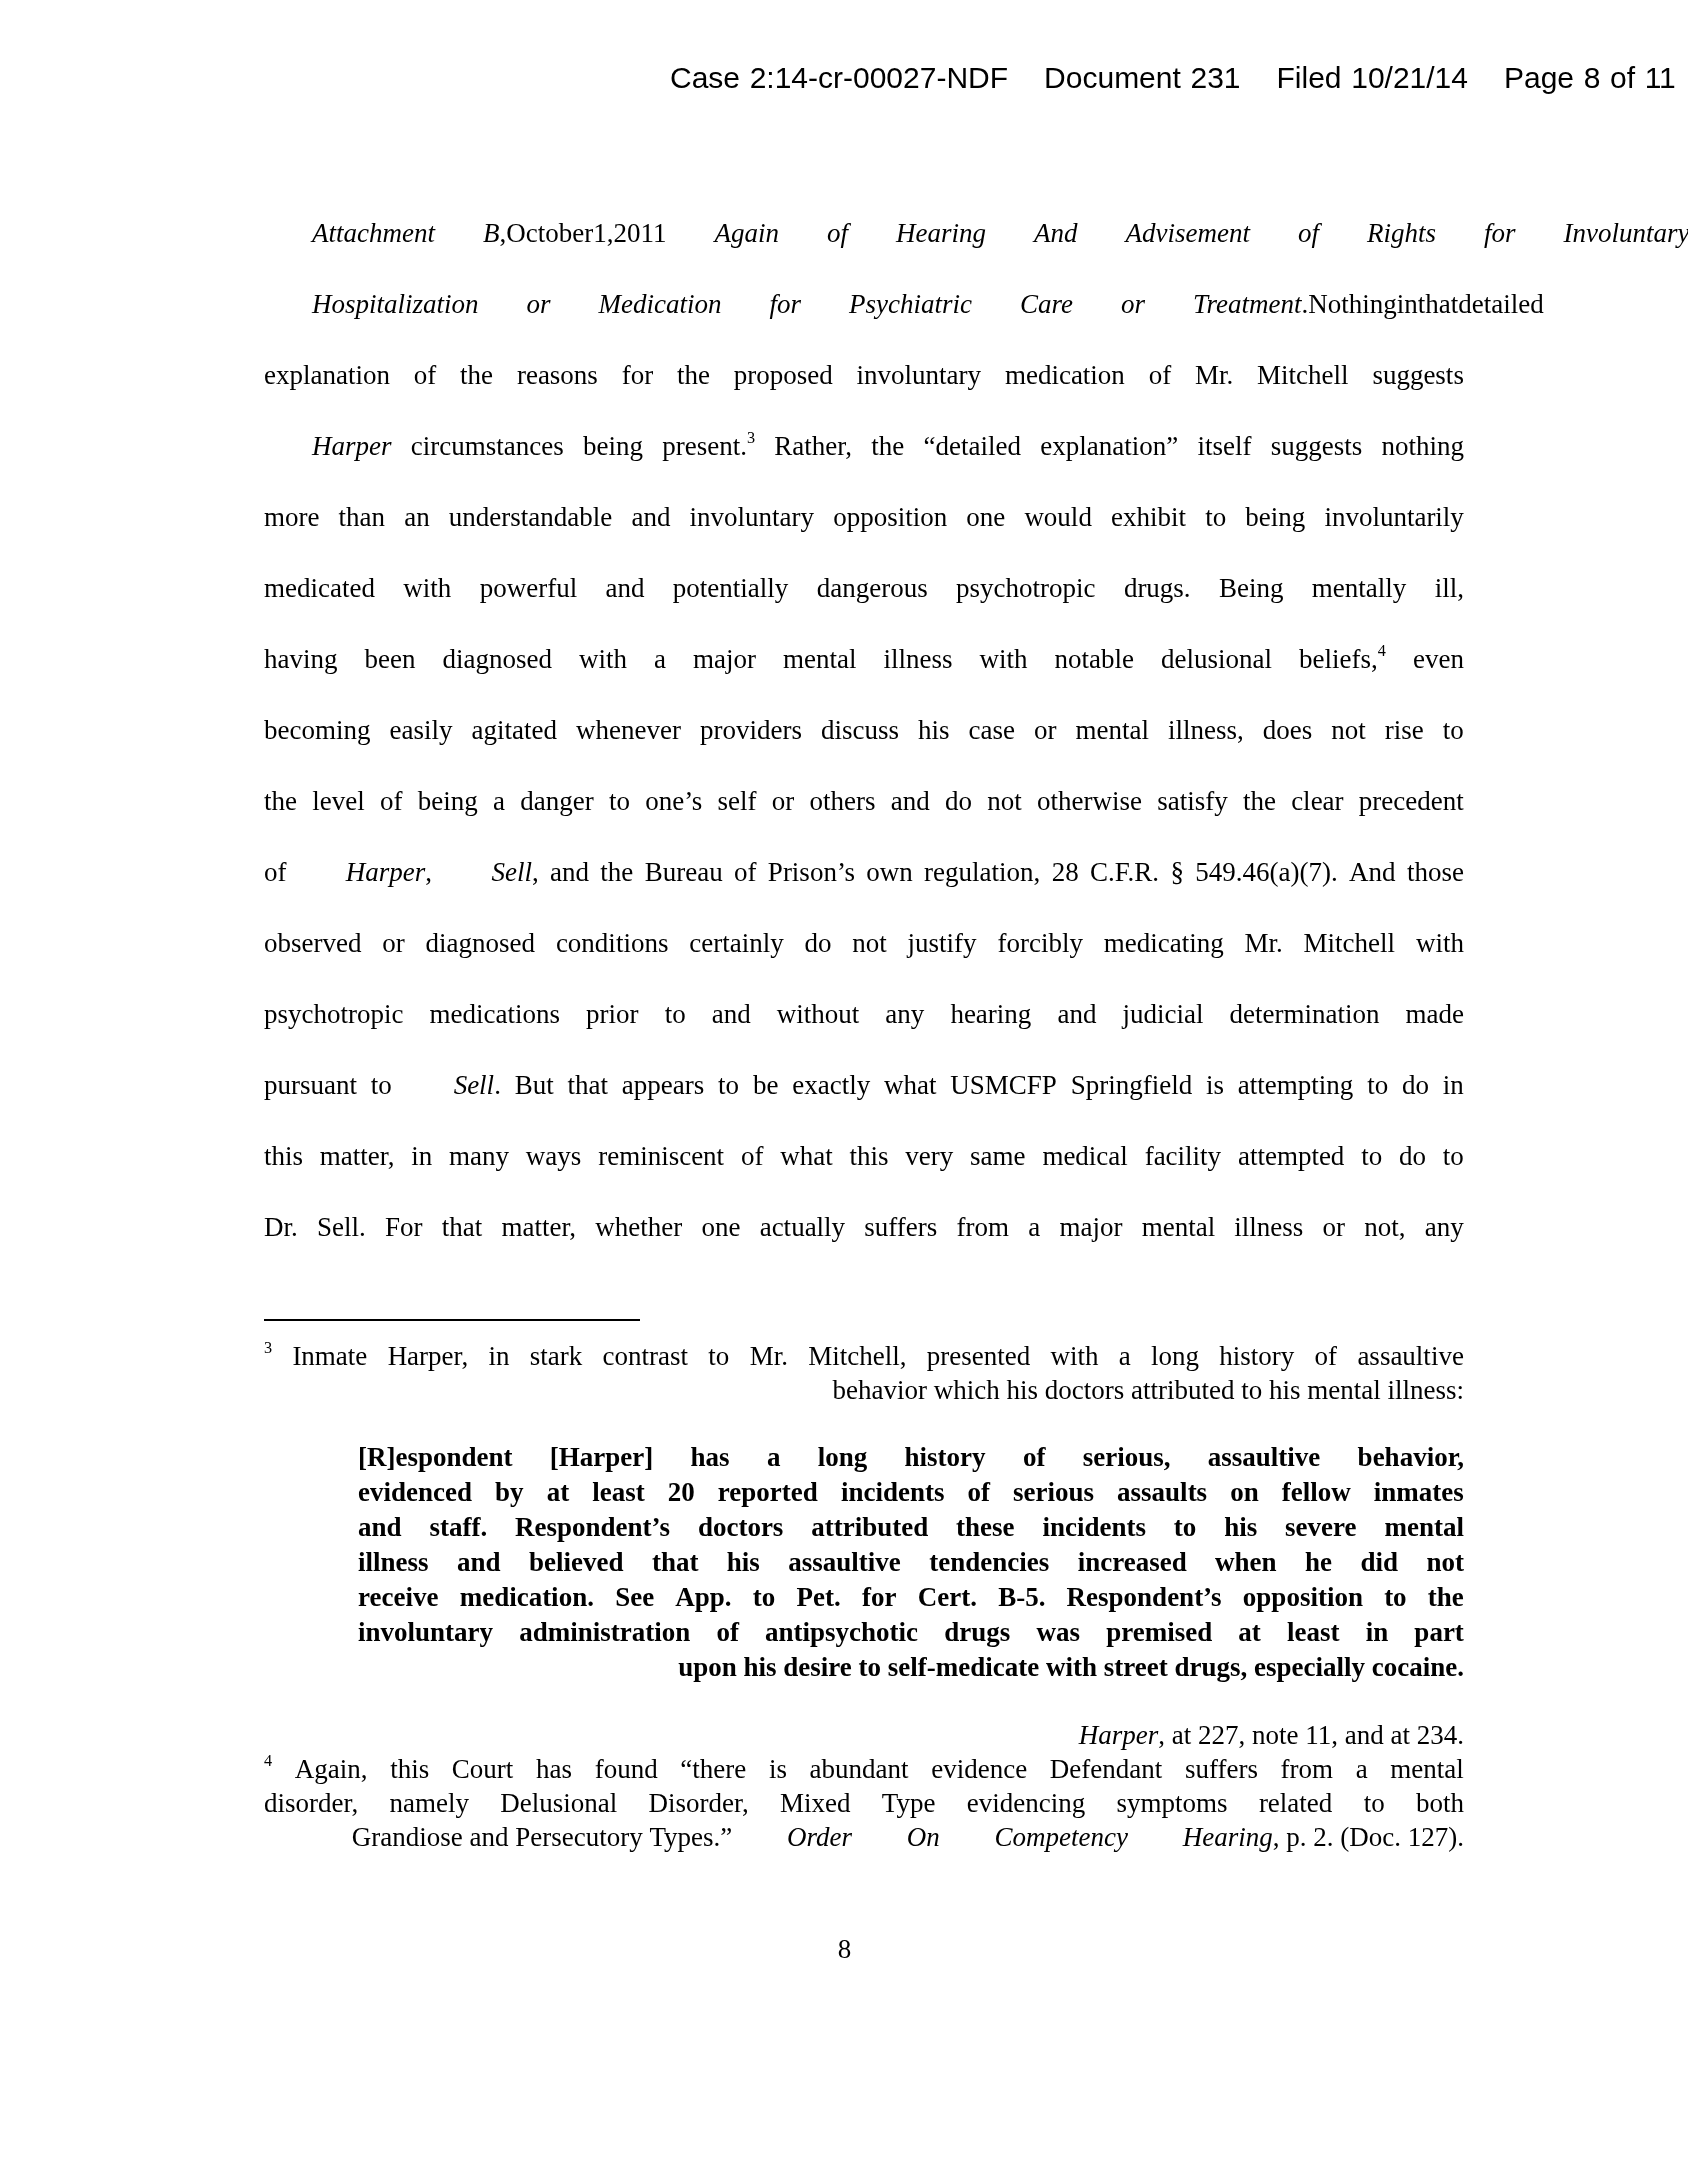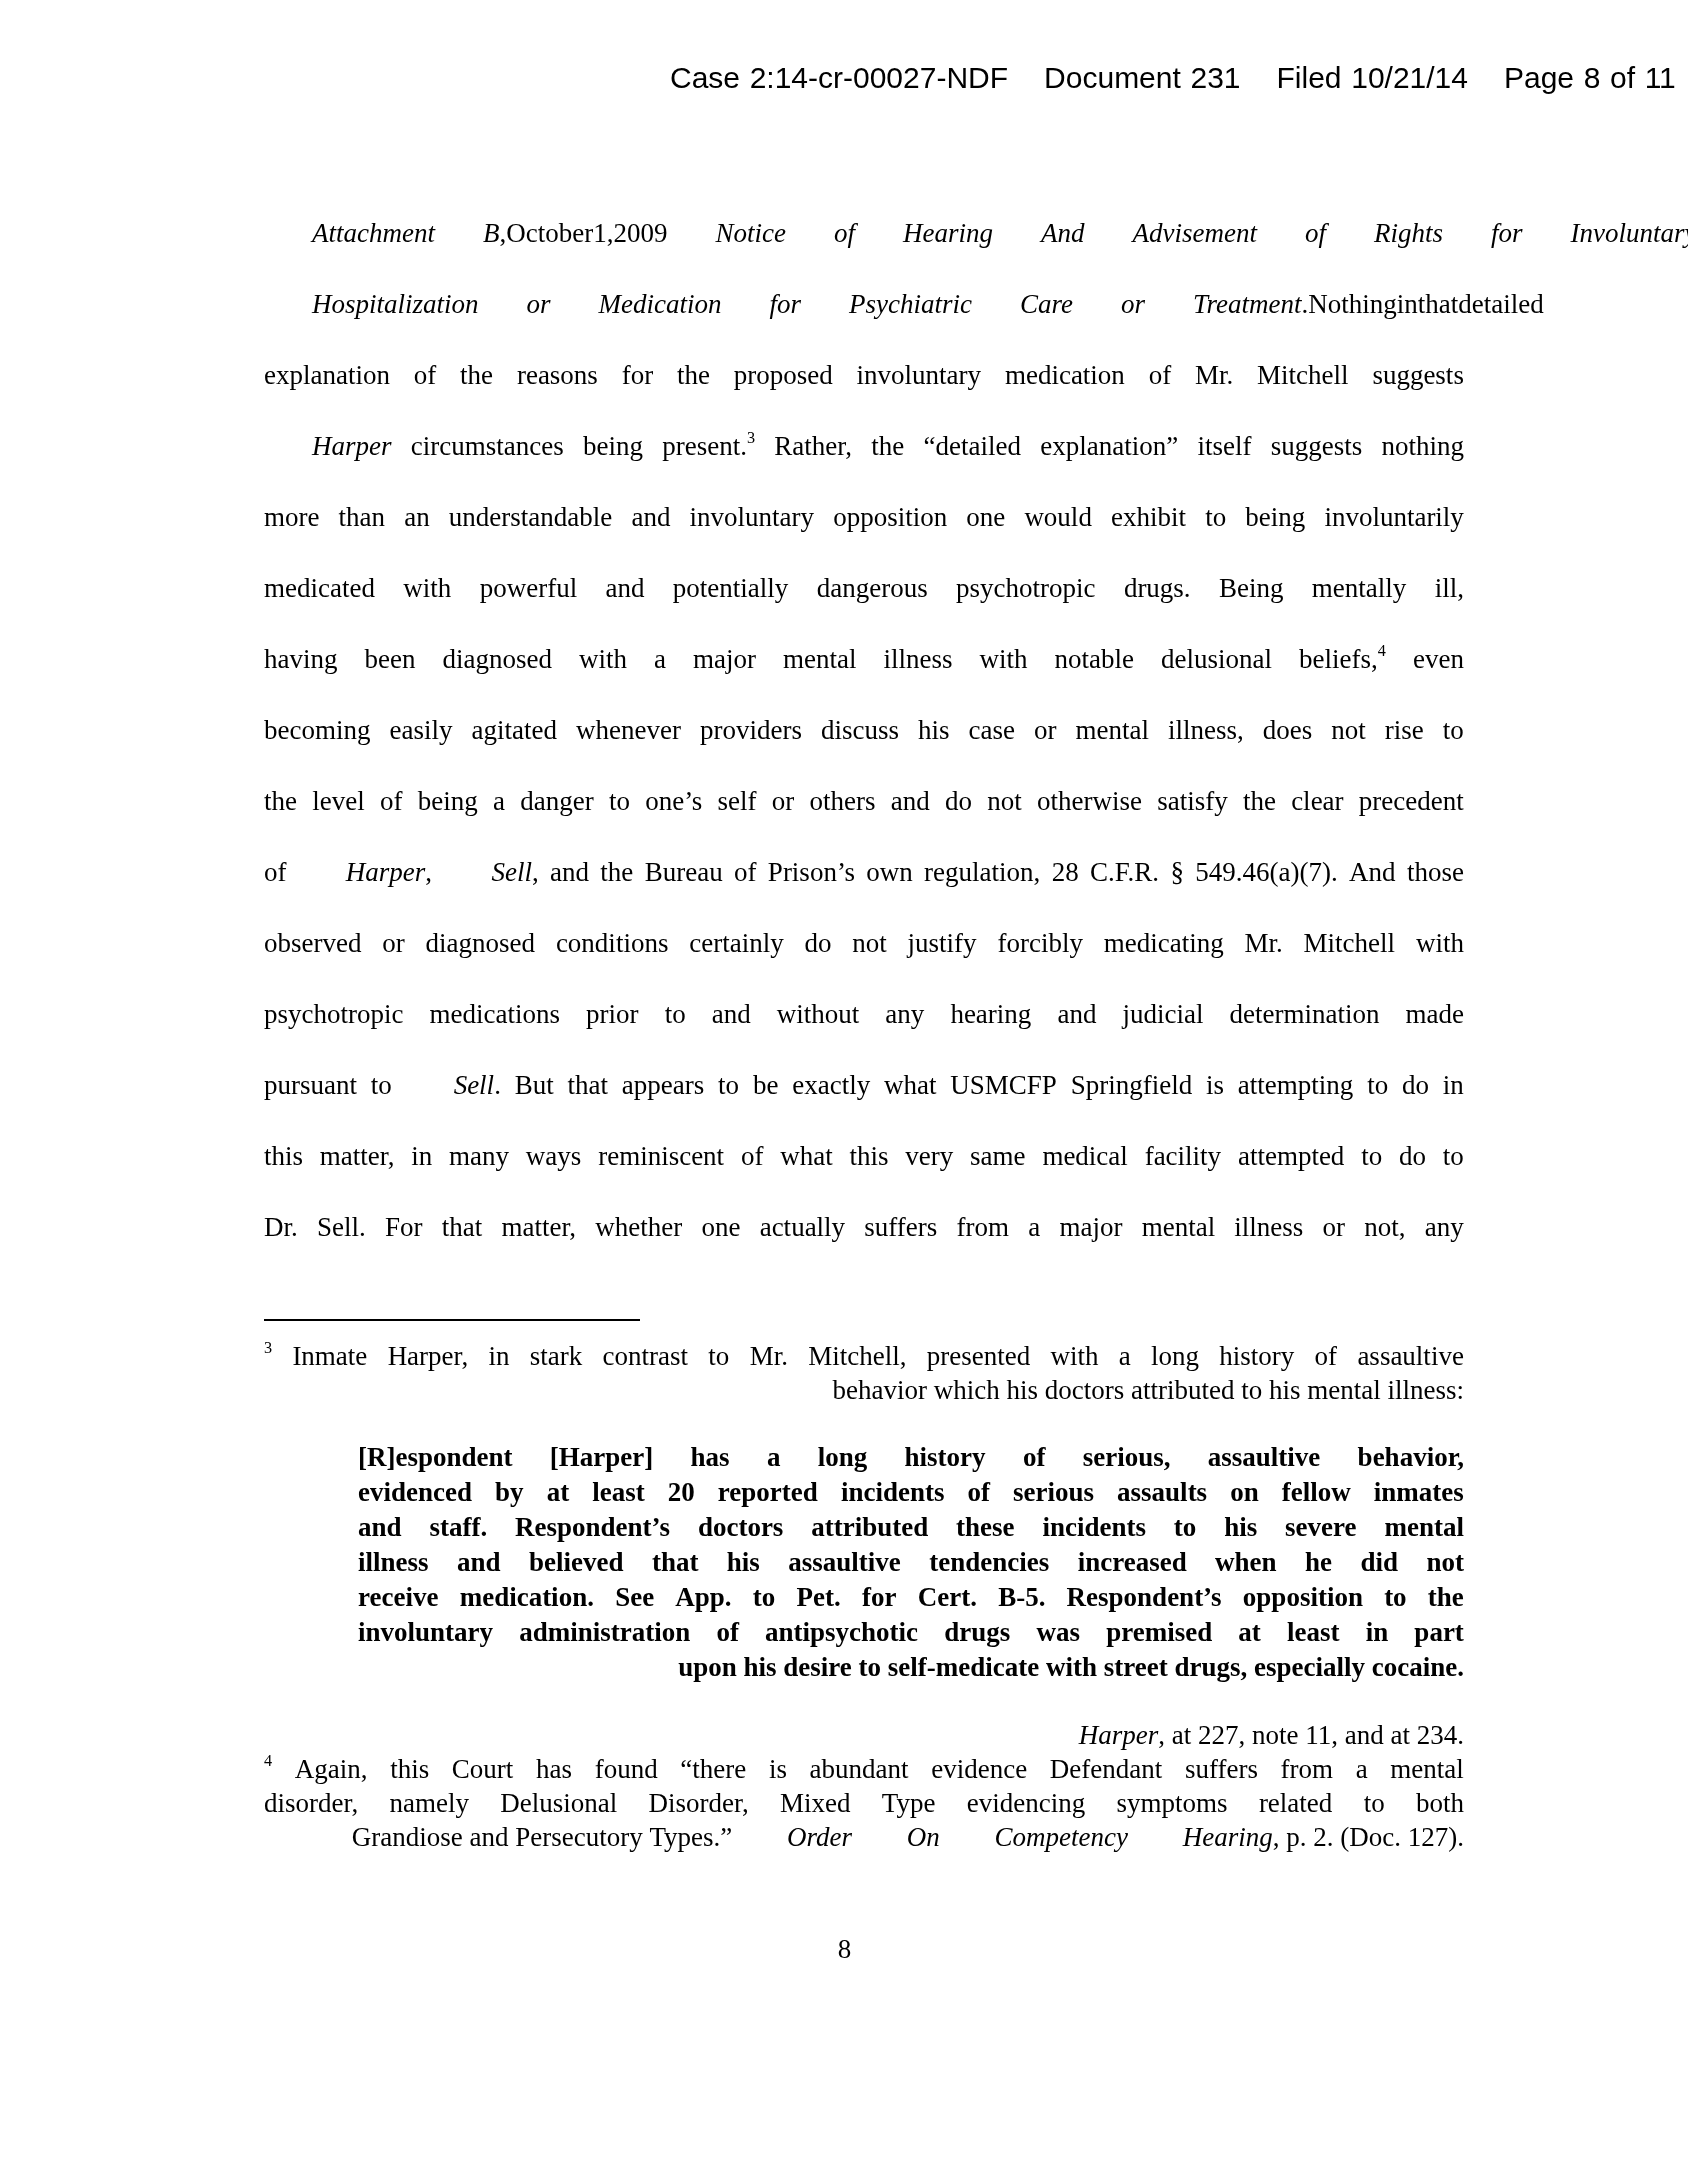--- a/index.html
+++ b/index.html
@@ -90,22 +90,22 @@
   <span>Page 8 of 11</span>
 </div>
 
 <div class="body-text" id="body-text">
     <div class="body-line">
       <div class="fn-line">
         <span class="w"><i>Attachment</i></span>
         <span class="w"><i>B</i><span>,</span></span>
         <span class="w"><span>October</span></span>
         <span class="w"><span>1,</span></span>
-        <span class="w"><span>2009</span></span>
-        <span class="w"><i>Notice</i></span>
+        <span class="w"><span>2011</span></span>
+        <span class="w"><i>Again</i></span>
         <span class="w"><i>of</i></span>
         <span class="w"><i>Hearing</i></span>
         <span class="w"><i>And</i></span>
         <span class="w"><i>Advisement</i></span>
         <span class="w"><i>of</i></span>
         <span class="w"><i>Rights</i></span>
         <span class="w"><i>for</i></span>
         <span class="w"><i>Involuntary</i></span>
       </div>
     </div>

